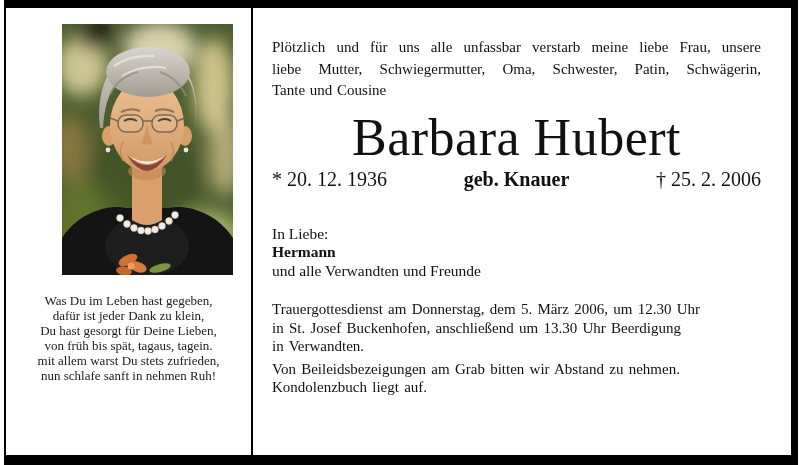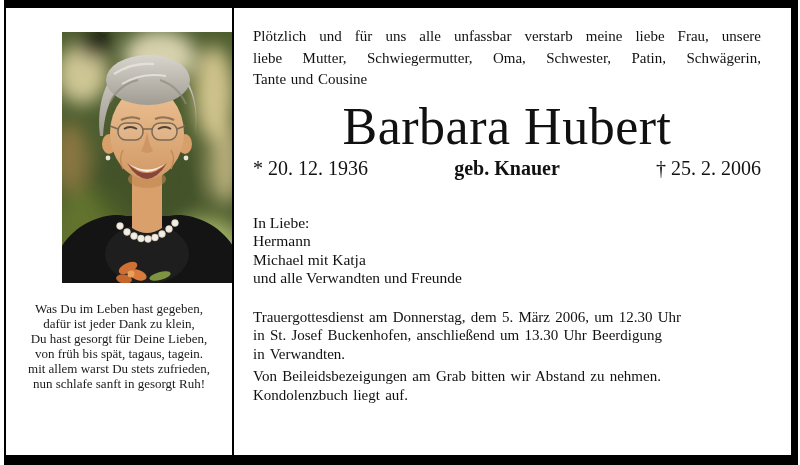--- a/index.html
+++ b/index.html
@@ -2,40 +2,40 @@
 <html><head>
 <meta charset="utf-8">
 <style>
   html,body{margin:0;padding:0;background:#fff;}
   #page{position:relative;width:800px;height:465px;background:#fff;overflow:hidden;
         font-family:"Liberation Serif","DejaVu Serif",serif;color:#111;}
   
   #frame{position:absolute;left:4px;top:0;width:794px;height:465px;box-sizing:border-box;
          border-top:8px solid #000;border-left:2px solid #000;border-right:7px solid #000;border-bottom:10px solid #000;
          display:flex;background:#fff;}
-  #left-col{width:226px;flex:none;padding-top:24px;box-sizing:border-box;}
+  #left-col{width:245px;flex:none;padding-top:16px;box-sizing:border-box;}
   #divider{width:2px;flex:none;background:#000;}
-  #right-col{flex:1;padding:18px 30px 0 19px;box-sizing:border-box;}
+  #right-col{flex:1;padding:29px 30px 0 19px;box-sizing:border-box;}
 
   .photo{width:171px;height:251px;margin:0 auto 0 56px;display:block;}
 
   .poem{margin-top:18px;text-align:center;font-size:13px;line-height:15px;color:#1a1a1a;}
 
   .intro{font-size:15px;line-height:21.5px;word-spacing:1px;}
   .jline{text-align:justify;text-align-last:justify;}
 
   .name{font-size:52px;line-height:56px;text-align:center;margin-top:8px;letter-spacing:0.5px;}
 
   .dates{display:flex;align-items:baseline;margin-top:2px;font-size:20px;}
   .dates .birth{flex:1;text-align:left;}
   .dates .maiden{flex:1;text-align:center;font-weight:bold;}
   .dates .death{flex:1;text-align:right;}
 
   .family{margin-top:34px;font-size:15.5px;line-height:18.5px;}
-  .b{font-weight:normal;}
+  .b{font-weight:bold;}
 
   .service{margin-top:20px;font-size:15px;line-height:18.5px;word-spacing:1.5px;}
   .condolence{margin-top:4px;font-size:15px;line-height:18.5px;word-spacing:1.5px;}
 </style>
 </head>
 <body>
 
 <div id="page">
   <div id="frame">
 
@@ -134,21 +134,21 @@
           <path d="M98,48 Q116,54 124,72" stroke="#8f8b80" stroke-width="2" fill="none" opacity="0.7"></path>
         </g>
       </svg>
 
       <div class="poem">
         <div>Was Du im Leben hast gegeben,</div>
         <div>dafür ist jeder Dank zu klein,</div>
         <div>Du hast gesorgt für Deine Lieben,</div>
         <div>von früh bis spät, tagaus, tagein.</div>
         <div>mit allem warst Du stets zufrieden,</div>
-        <div>nun schlafe sanft in gesorgt Ruh!</div>
+        <div>nun schlafe sanft in nehmen Ruh!</div>
       </div>
     </div>
 
     <div id="divider"></div>
 
     <div id="right-col">
       <div class="intro">
         <div class="jline">Plötzlich und für uns alle unfassbar verstarb meine liebe Frau, unsere</div>
         <div class="jline">liebe Mutter, Schwiegermutter, Oma, Schwester, Patin, Schwägerin,</div>
         <div>Tante und Cousine</div>
@@ -158,21 +158,20 @@
 
       <div class="dates">
         <span class="birth">* 20. 12. 1936</span>
         <span class="maiden">geb. Knauer</span>
         <span class="death">† 25. 2. 2006</span>
       </div>
 
       <div class="family">
         <div>In Liebe:</div>
         <div><span class="b">Hermann</span><span></span><span class="b"></span></div>
-        <div><span class="b">Michael</span><span> mit </span><span class="b">Katja</span></div>
         <div>und alle Verwandten und Freunde</div>
       </div>
 
       <div class="service">
         <div>Trauergottesdienst am Donnerstag, dem 5. März 2006, um 12.30 Uhr</div>
         <div>in St. Josef Buckenhofen, anschließend um 13.30 Uhr Beerdigung</div>
         <div>in Verwandten.</div>
       </div>
 
       <div class="condolence">

